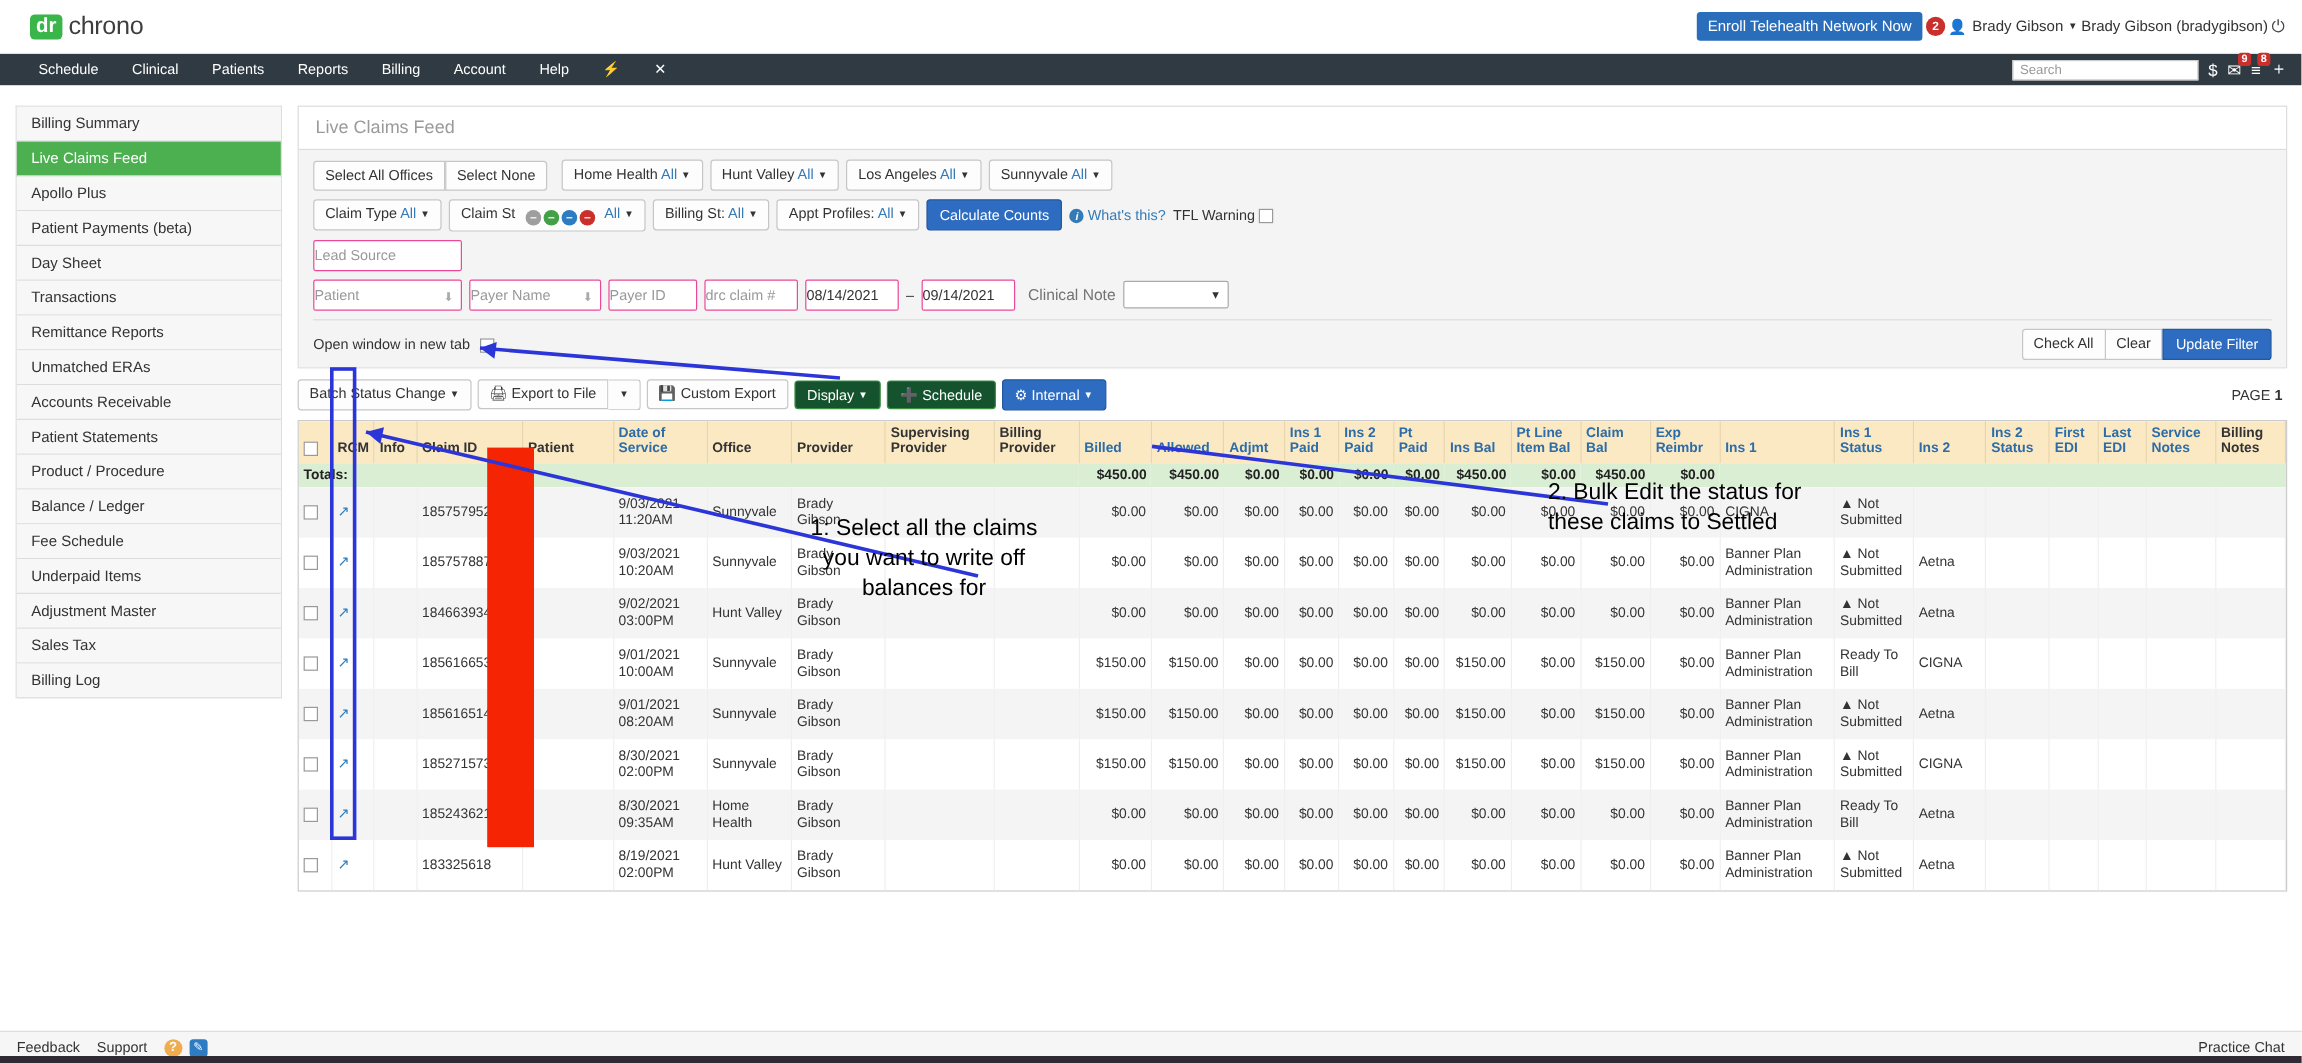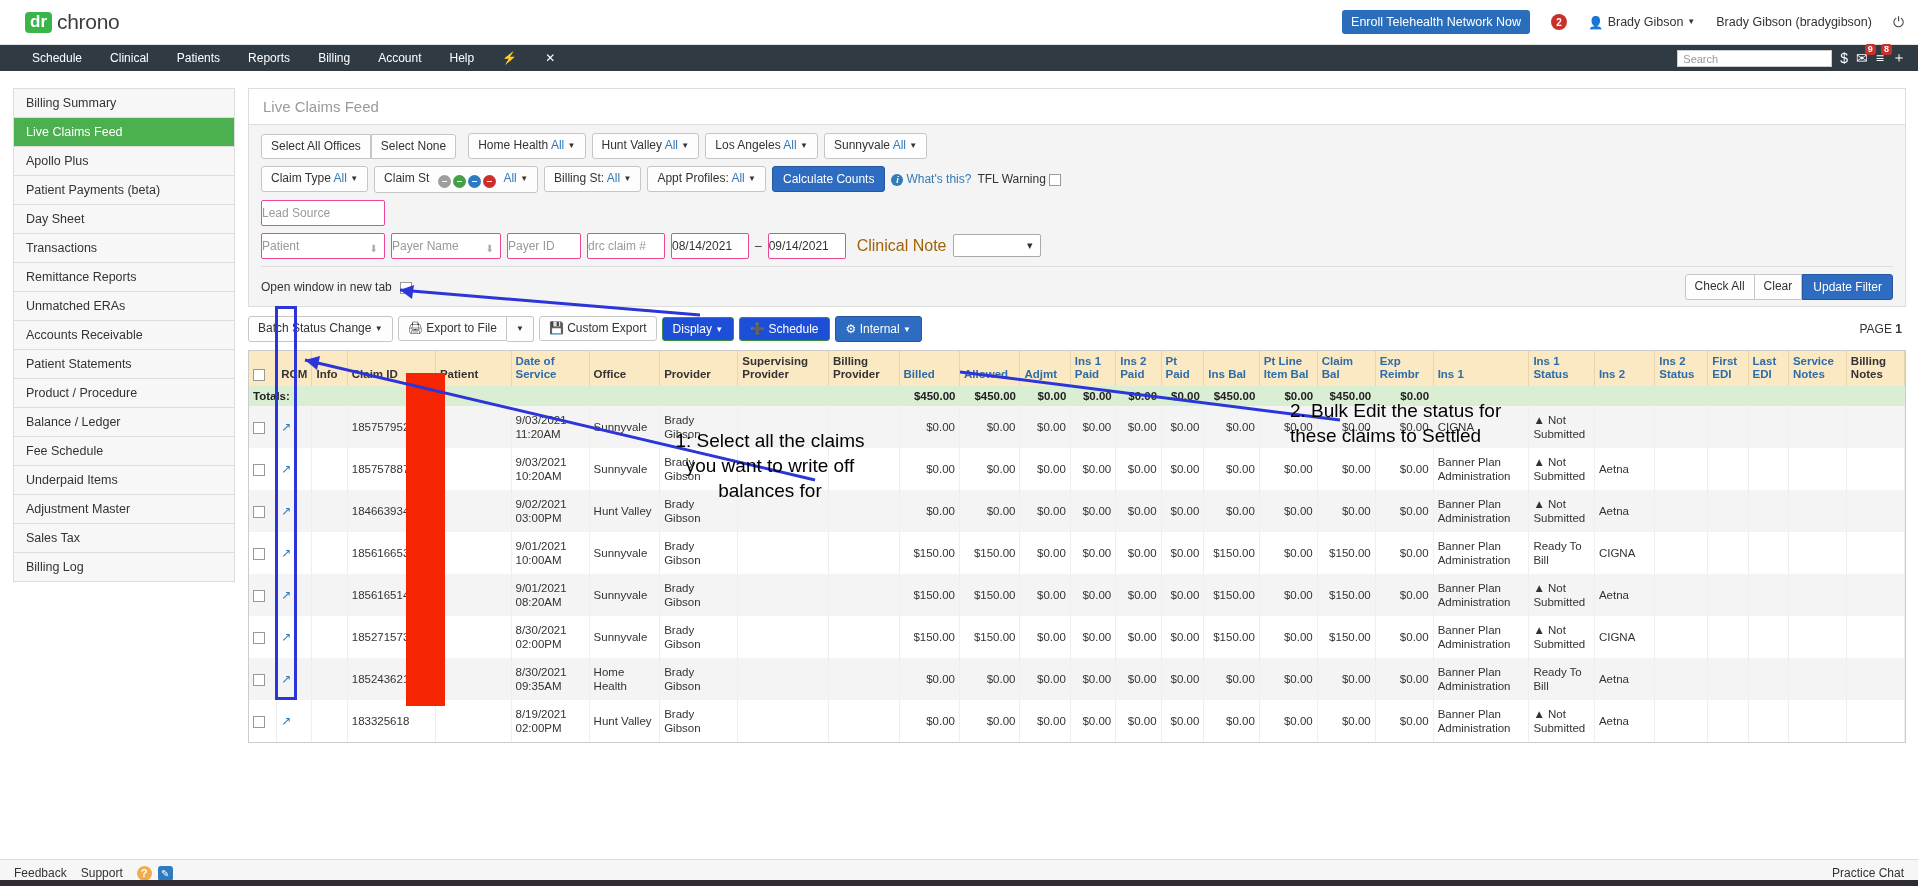--- a/index.html
+++ b/index.html
@@ -21,21 +21,21 @@
     position: relative;
   }
   .logo { display: flex; align-items: center; margin-left: 25px; }
   .logo-dr {
     background: #3ab54a; color: #fff; font-weight: bold;
     font-size: 17px; padding: 1px 5px 2px 5px; border-radius: 4px;
     line-height: 18px;
   }
   .logo-chrono { color: #3d3d3d; font-size: 21px; margin-left: 5px; letter-spacing: -0.3px; }
 
-  .brand-right { margin-left: auto; display: flex; align-items: center; gap: 21px; padding-right: 14px; }
+  .brand-right { margin-left: auto; display: flex; align-items: center; gap: 3px; padding-right: 14px; }
   .btn-telehealth {
     background: #2a6ebb; color: #fff; font-size: 12.5px;
     padding: 5px 9px; border-radius: 3px; white-space: nowrap;
     cursor: pointer;
   }
   .badge-red {
     background: #c9302c; color: #fff; border-radius: 50%;
     width: 16px; height: 16px; font-size: 10px;
     display: inline-flex; align-items: center; justify-content: center;
     font-weight: bold;
@@ -96,21 +96,21 @@
   .btn.grp-left { border-radius: 3px 0 0 3px; margin-right: -6px; }
   .btn.grp-right { border-radius: 0 3px 3px 0; }
   .blue { color: #337ab7; }
   .caret { font-size: 8px; position: relative; top: -1px; }
   .btn-primary {
     background: #2d6cc0; border: 1px solid #2558a0; color: #fff;
     font-size: 12px; padding: 5px 10px; border-radius: 3px; cursor: pointer;
     white-space: nowrap;
   }
   .btn-green {
-    background: #1d4ed8; border: 1px solid #3b9040; color: #fff;
+    background: #14532d; border: 1px solid #3b9040; color: #fff;
     font-size: 12px; padding: 4px 10px; border-radius: 3px; cursor: pointer;
     white-space: nowrap;
   }
   .whats-this { color: #337ab7; font-size: 12px; cursor: pointer; white-space: nowrap; }
   .info-i {
     display: inline-block; width: 12px; height: 12px; border-radius: 50%;
     background: #337ab7; color: #fff; font-size: 9px; text-align: center;
     line-height: 12px; font-style: italic; font-weight: bold; margin-right: 3px;
   }
   .tflwarn { font-size: 12px; color: #333; white-space: nowrap; }
@@ -362,21 +362,21 @@
           </div>
           <div class="inp sel" style="width:110px;">
             <span>Payer Name</span>
             <span class="arrow">⬇</span>
           </div>
           <div class="inp" style="width:74px;">Payer ID</div>
           <div class="inp" style="width:78px;">drc claim #</div>
           <div class="inp filled" style="width:78px;">08/14/2021</div>
           <span style="font-size:12px;color:#333;">–</span>
           <div class="inp filled" style="width:78px;">09/14/2021</div>
-          <span style="font-size:16px;color:#a16207;margin-left:5px;">Clinical Note</span>
+          <span style="font-size:13px;color:#737373;margin-left:5px;">Clinical Note</span>
           <div class="selbox">
             <span class="chev">▾</span>
           </div>
         </div>
 
         <div class="hr"></div>
 
         <div class="filters-bottom">
           <span style="font-size:12px;color:#333;">
             <span>Open window in new tab</span>

